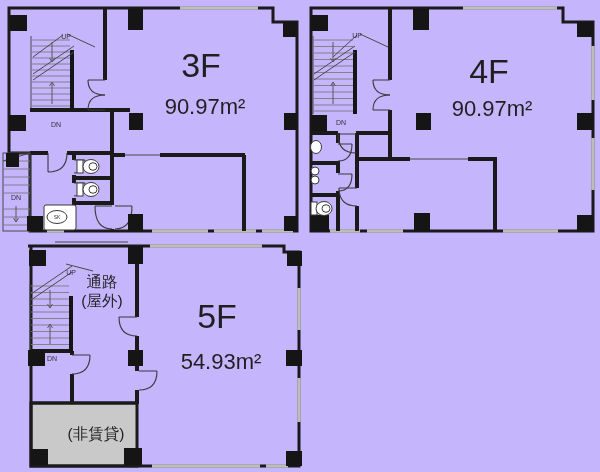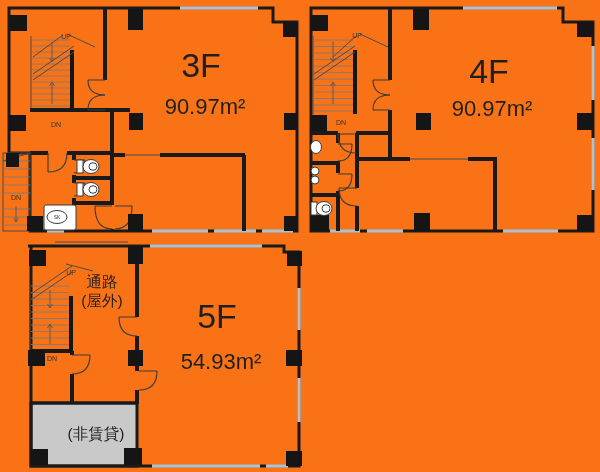--- a/index.html
+++ b/index.html
@@ -1,16 +1,16 @@
 <!DOCTYPE html>
 <html><head>
 <meta charset="utf-8">
 <style>
   html,body{margin:0;padding:0;background:#fff;}
-  .canvas{position:relative;width:600px;height:472px;background:#f97316;overflow:hidden;}
+  .canvas{position:relative;width:600px;height:472px;background:#c4b5fd;overflow:hidden;}
   svg{position:absolute;left:0;top:0;}
   .outline{stroke:#1a1a1a;stroke-width:3;fill:none;}
   .wall{stroke:#1a1a1a;stroke-width:4;fill:none;}
   .wallt{stroke:#1a1a1a;stroke-width:3;fill:none;}
   .win{stroke:#bdbdbd;stroke-width:3.4;fill:none;}
   .thin{stroke:#4a4a4a;stroke-width:1;fill:none;}
   .tread{stroke:#7c7c7c;stroke-width:0.9;fill:none;}
   .door{stroke:#3a3a3a;stroke-width:1.1;fill:none;}
   .col{fill:#151515;stroke:none;}
   .fix{stroke:#3a3a3a;stroke-width:1;fill:#ffffff;}

